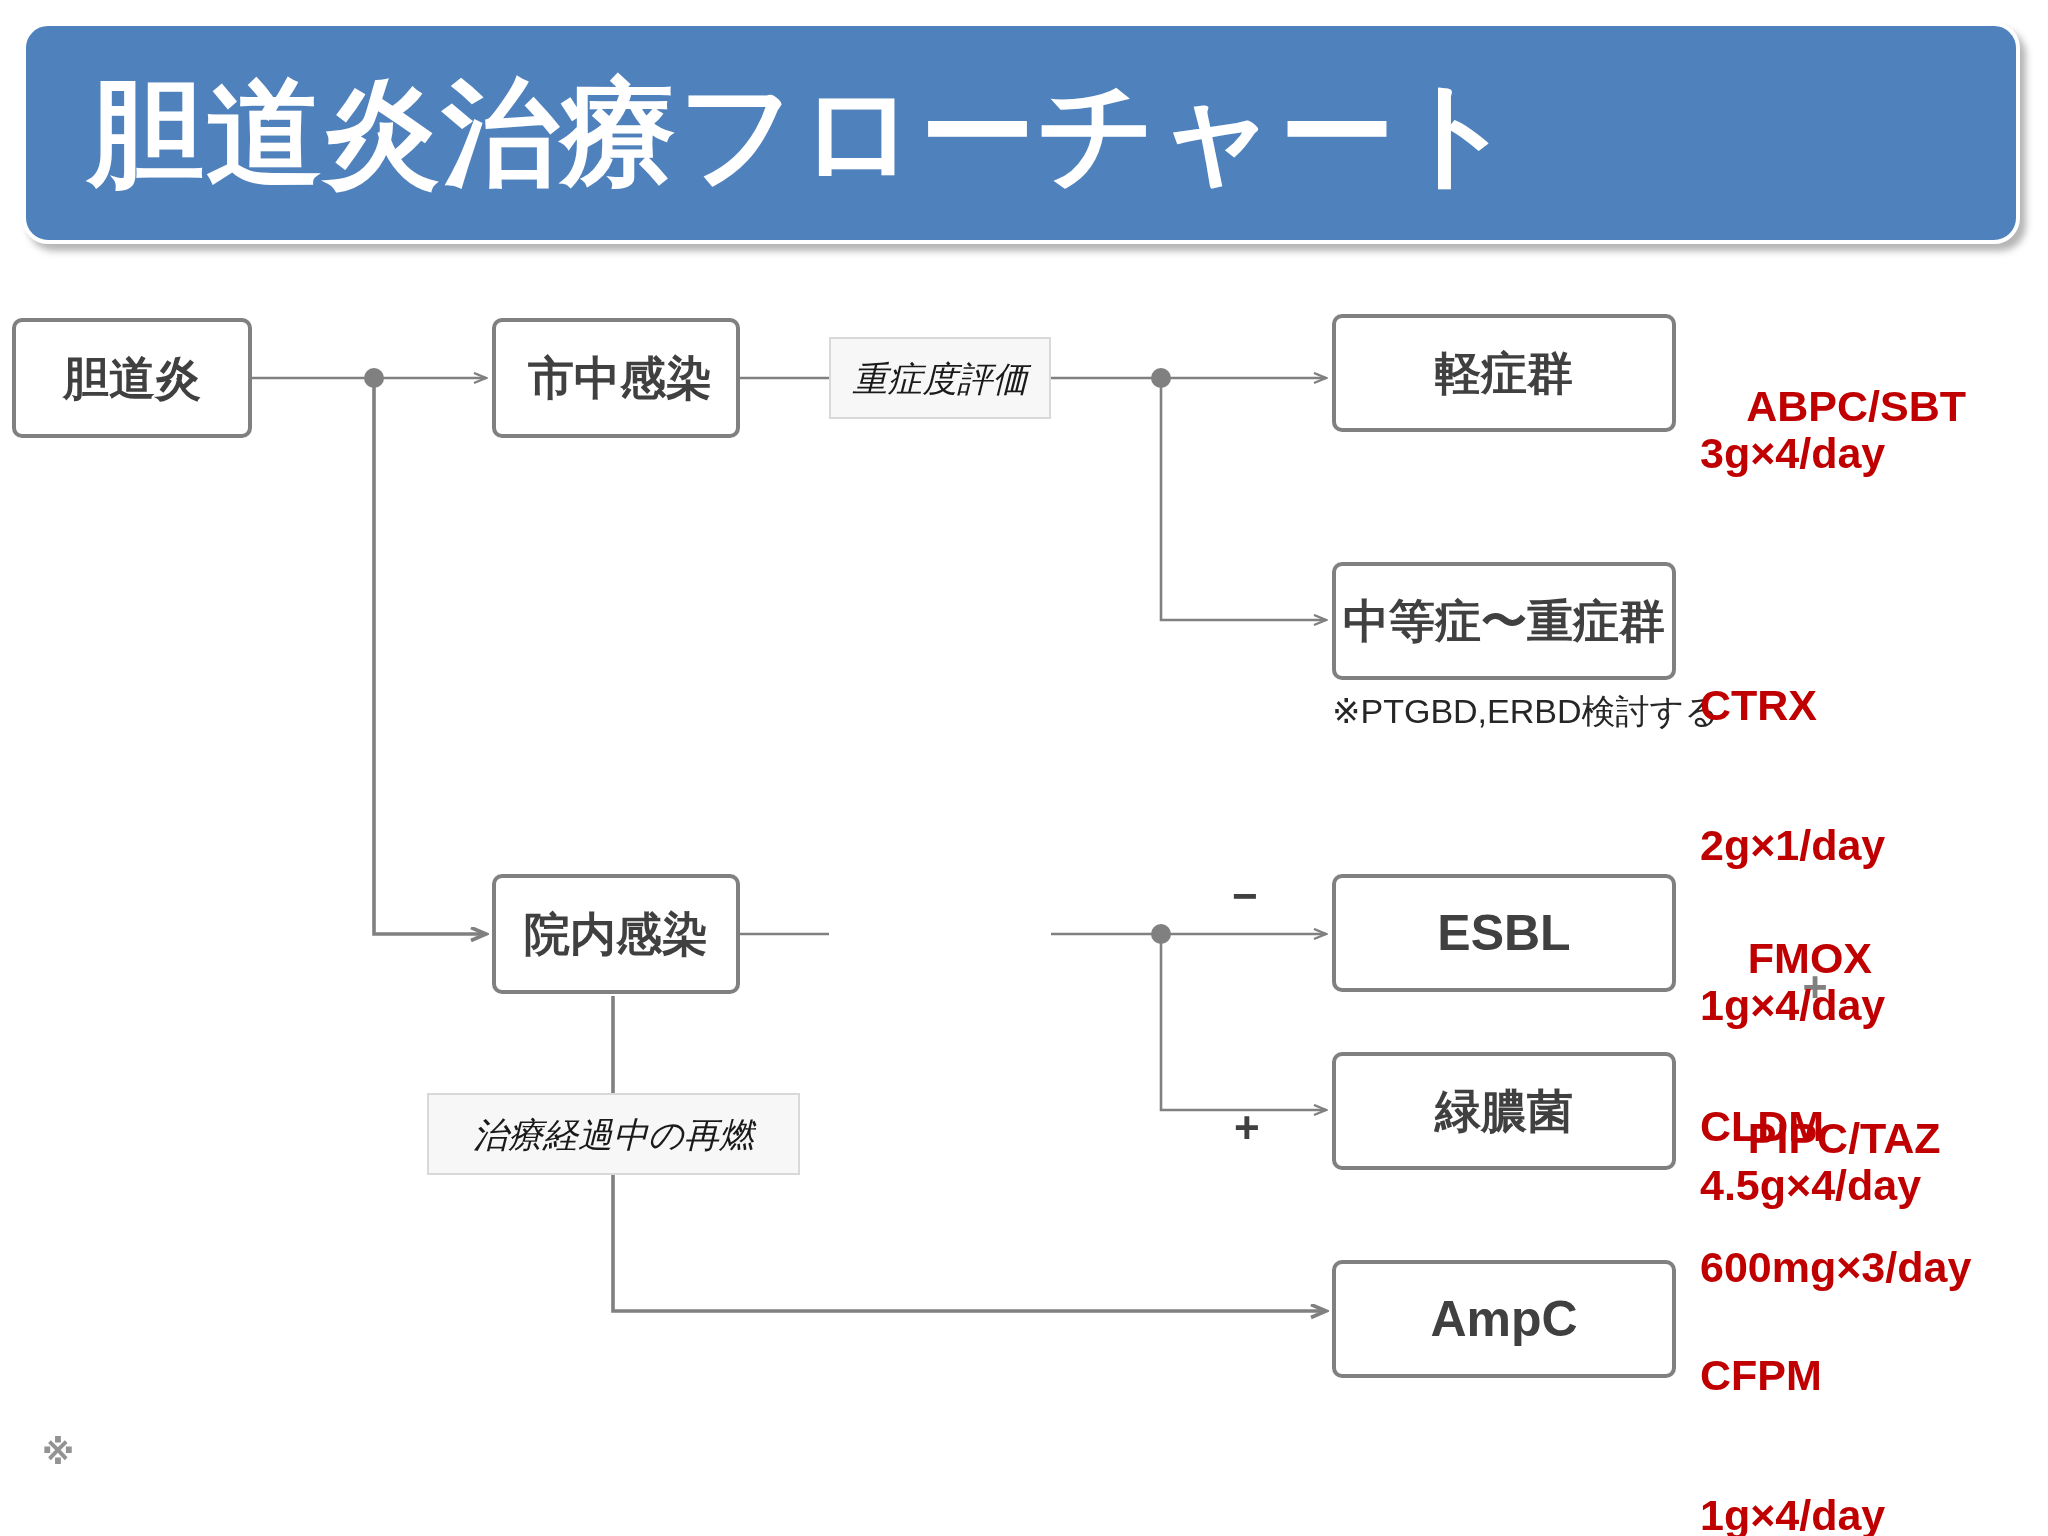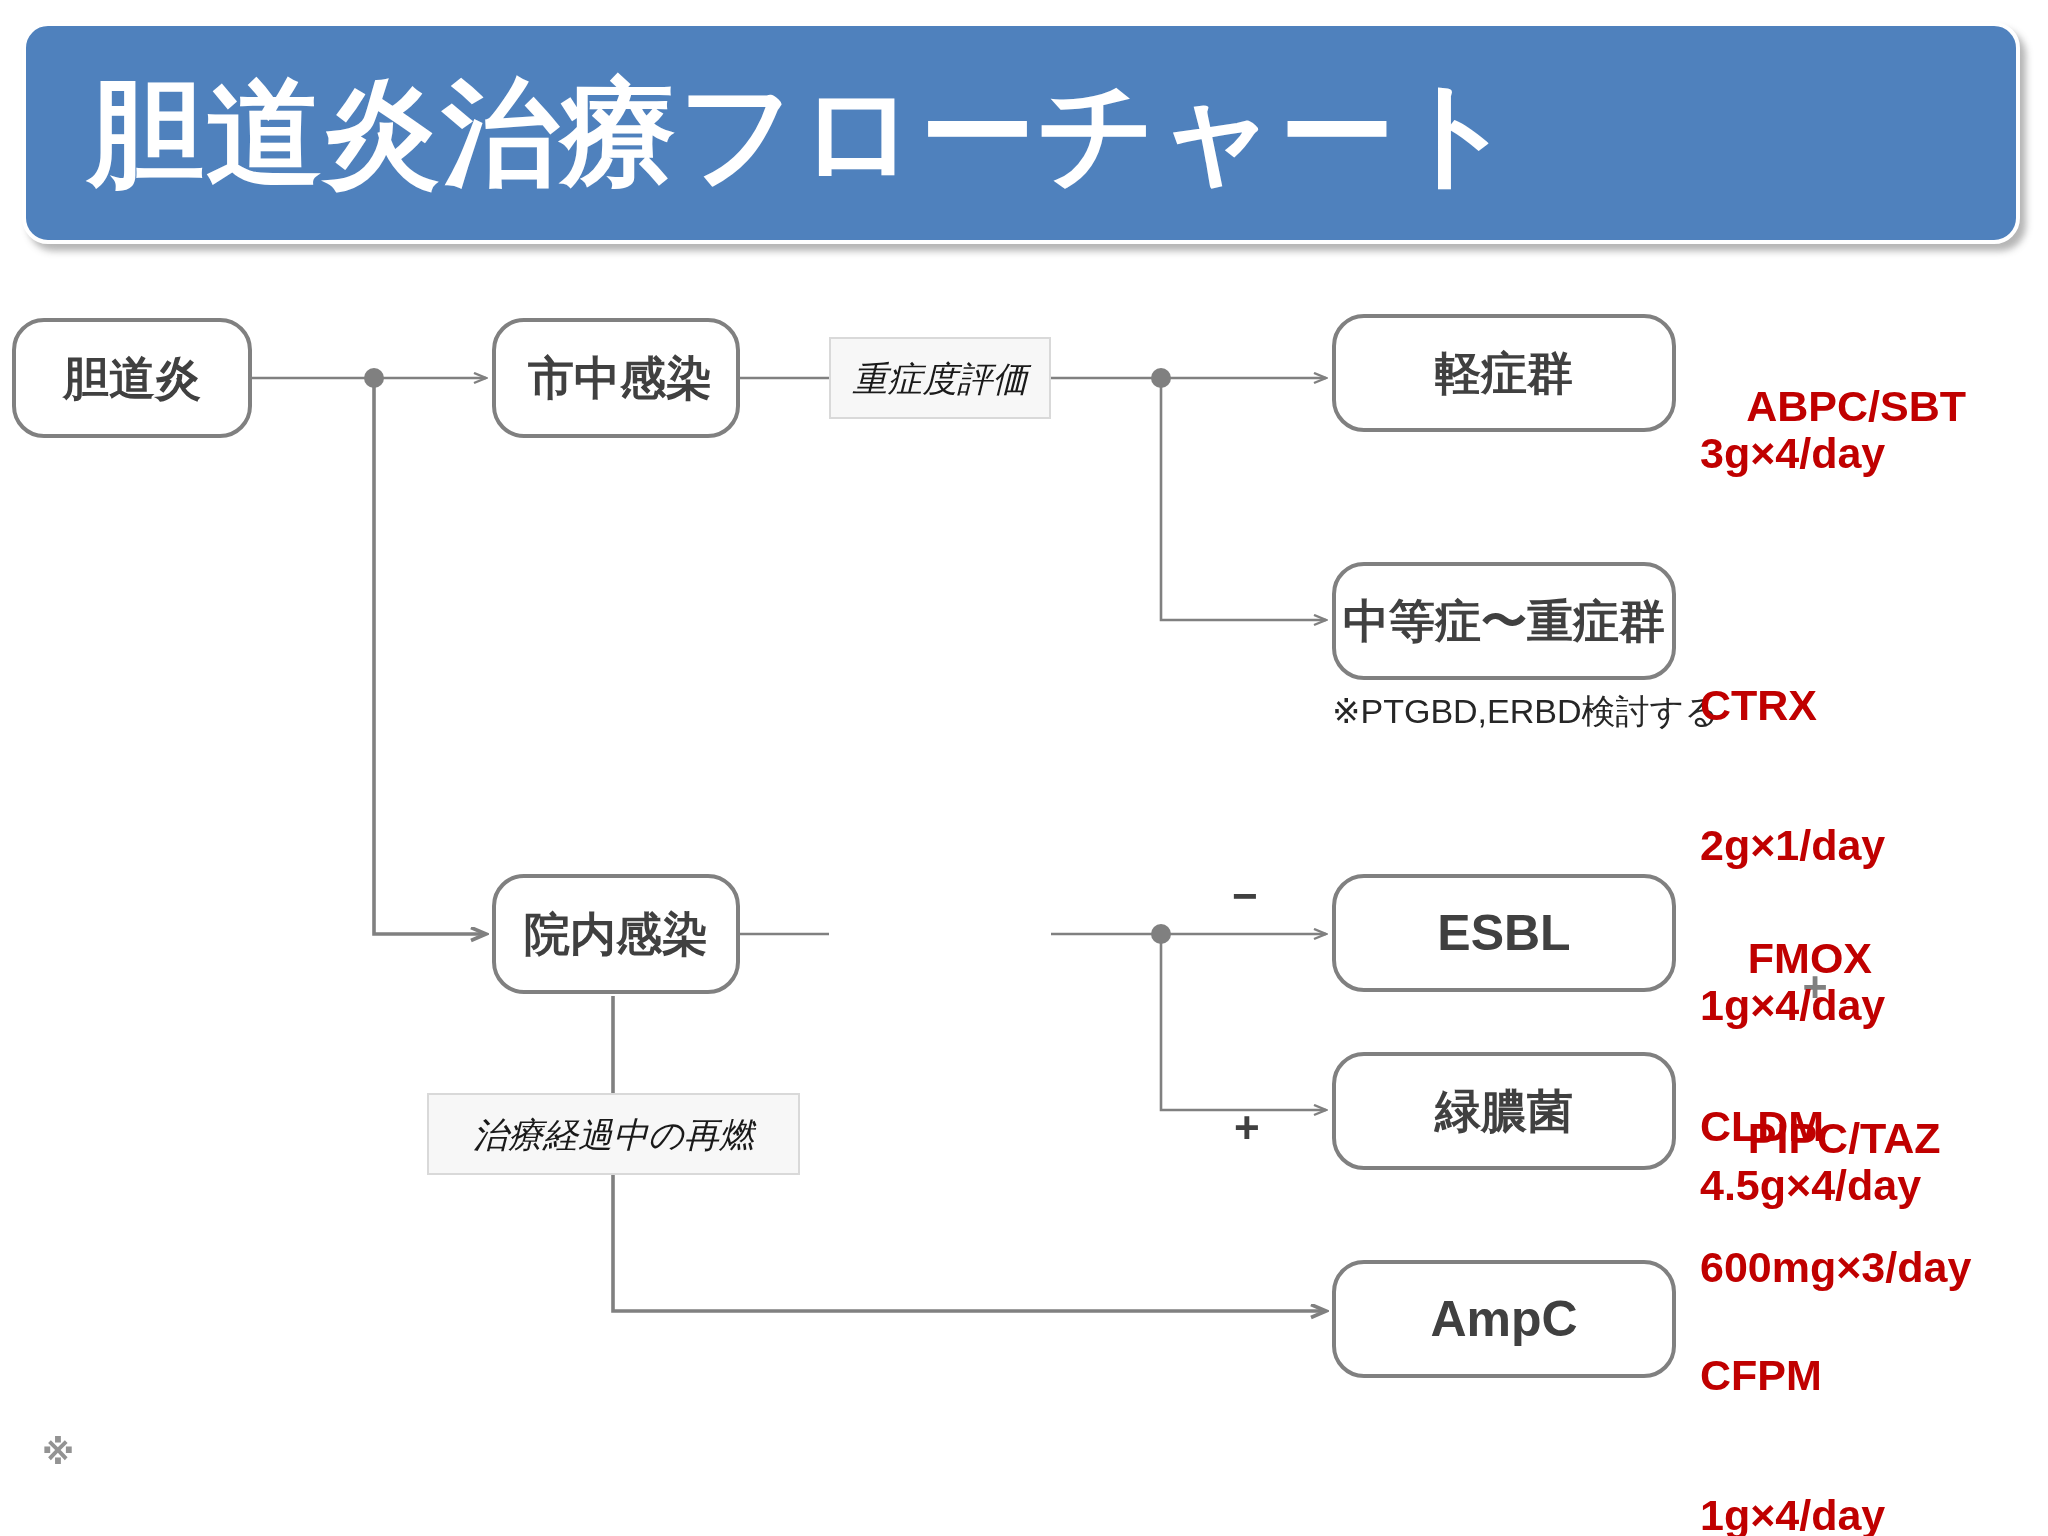--- a/index.html
+++ b/index.html
@@ -44,21 +44,21 @@
     margin-left: 62px;
     line-height: 1;
     white-space: nowrap;
   }
 
   
   .node {
     position: absolute;
     box-sizing: border-box;
     border: 4px solid #808080;
-    border-radius: 32px;
+    border-radius: 10px;
     background: #ffffff;
     display: flex;
     align-items: center;
     justify-content: center;
     color: #404040;
     font-weight: bold;
     line-height: 1;
     white-space: nowrap;
   }
 

